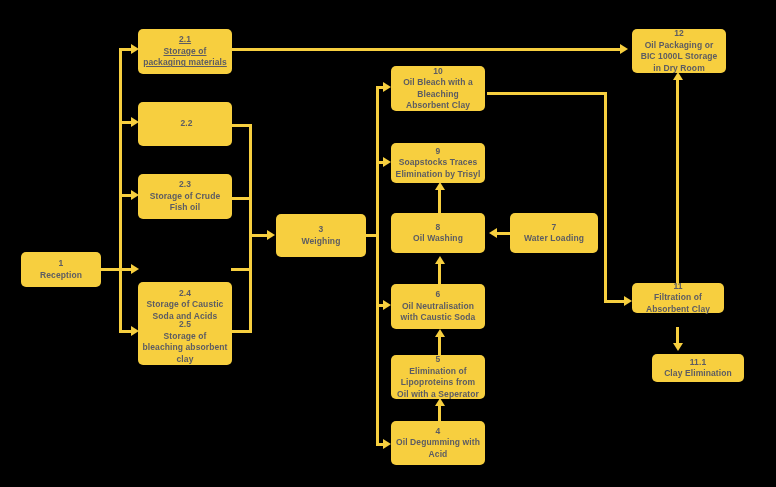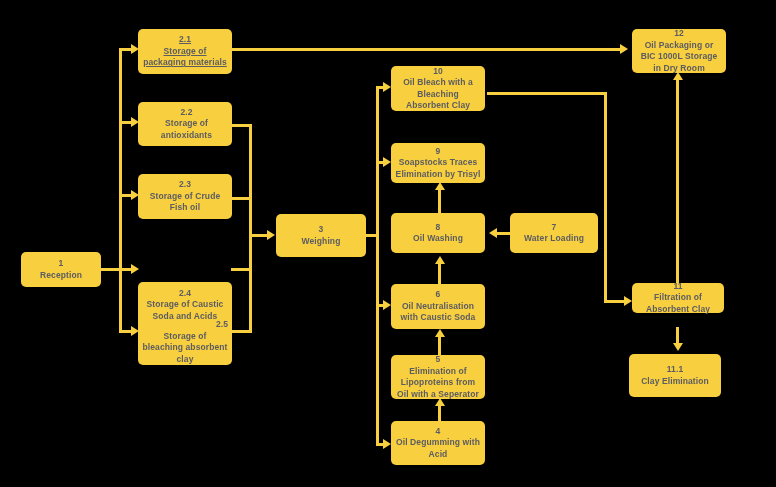--- a/index.html
+++ b/index.html
@@ -116,34 +116,33 @@
     <span class="lbl">Reception</span>
   </div>
 
   <div class="node" style="left:138px;top:29px;width:94px;height:45px;text-decoration:underline;">
     <span class="num">2.1</span>
     <span class="lbl">Storage of packaging materials</span>
   </div>
 
   <div class="node" style="left:138px;top:102px;width:94px;height:44px;padding-left:7px;">
     <span class="num">2.2</span>
-    <span class="lbl">Storage of antioxidants</span>
   </div>
 
   <div class="node" style="left:138px;top:174px;width:94px;height:45px;">
     <span class="num">2.3</span>
     <span class="lbl">Storage of Crude Fish oil</span>
   </div>
 
   <div class="node" style="left:138px;top:246px;width:94px;height:46px;margin-top:36px;">
     <span class="num">2.4</span>
     <span class="lbl">Storage of Caustic Soda and Acids</span>
   </div>
 
-  <div class="node" style="left:138px;top:319px;width:94px;height:46px;align-items:flex-end;">
+  <div class="node" style="left:138px;top:319px;width:94px;height:46px;">
     <span class="num">2.5</span>
     <span class="lbl">Storage of bleaching absorbent clay</span>
   </div>
 
   <div class="node" style="left:276px;top:214px;width:90px;height:43px;">
     <span class="num">3</span>
     <span class="lbl">Weighing</span>
   </div>
 
   <div class="node" style="left:391px;top:421px;width:94px;height:44px;">
@@ -179,21 +178,21 @@
   <div class="node" style="left:391px;top:66px;width:94px;height:45px;">
     <span class="num">10</span>
     <span class="lbl">Oil Bleach with a Bleaching Absorbent Clay</span>
   </div>
 
   <div class="node" style="left:632px;top:283px;width:92px;height:30px;">
     <span class="num">11</span>
     <span class="lbl">Filtration of Absorbent Clay</span>
   </div>
 
-  <div class="node" style="left:629px;top:354px;width:92px;height:43px;">
+  <div class="node" style="left:652px;top:354px;width:92px;height:28px;">
     <span class="num">11.1</span>
     <span class="lbl">Clay Elimination</span>
   </div>
 
   <div class="node" style="left:632px;top:29px;width:94px;height:44px;">
     <span class="num">12</span>
     <span class="lbl">Oil Packaging or BIC 1000L Storage in Dry Room</span>
   </div>
 
 </div>

